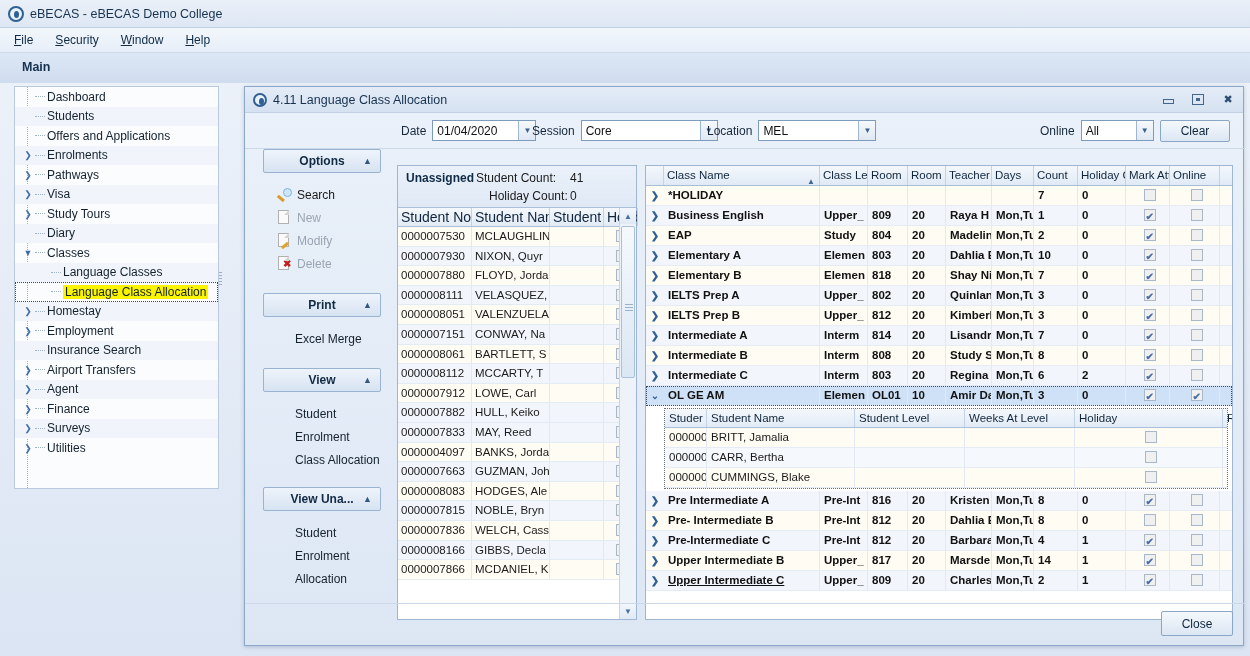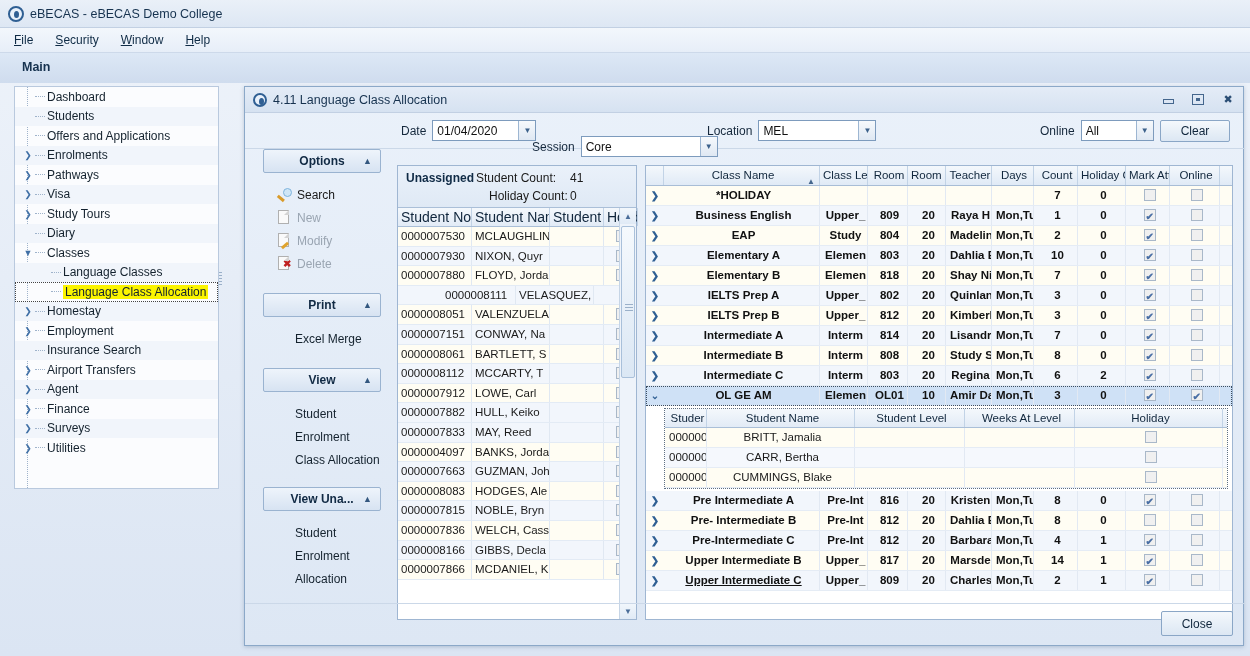--- a/index.html
+++ b/index.html
@@ -286,21 +286,21 @@
     background: linear-gradient(180deg,#f5f9fd 0%,#dbe7f4 100%);
     border: 1px solid #a9c0da; border-radius: 2px;
   }
   .vs-grip { position:absolute; left:3px; top:50%; width:8px; }
   .vs-grip i { display:block; height:1px; background:#9ab0c9; margin:2px 0;}
 
   
   .classgrid {
     position: absolute; left: 400px; top: 78px;
     width: 588px; height: 455px;
-    border: 1px solid #9fb6d2; background: #fff; overflow: hidden; text-align: center;
+    border: 1px solid #9fb6d2; background: #fff; overflow: hidden;
   }
   .cg-head { display: flex; height: 20px;
     background: linear-gradient(180deg,#f4f8fc 0%,#e0eaf6 100%);
     border-bottom: 1px solid #a8bdd6; }
   .cg-head .ch {
     font-size: 11.5px; color: #10263c; padding-left: 3px;
     border-right: 1px solid #c2d3e6; line-height: 19px;
     overflow: hidden; white-space: nowrap; flex: 0 0 auto; position: relative;
   }
   .sort-asc { position:absolute; right:4px; top:6px; font-size:8px; color:#44668d;}
@@ -496,21 +496,21 @@
       <div class="fld" style="left:18px;top:7px;"></div>
 
       <div class="fld" style="left:156px;top:7px;">
         <span class="fld-label">Date</span>
         <span class="combo" style="width:104px;">
           <span class="val">01/04/2020</span>
           <span class="arrow">▼</span>
         </span>
       </div>
 
-      <div class="fld" style="left:287px;top:7px;margin-top:16px;">
+      <div class="fld" style="left:287px;top:7px;">
         <span class="fld-label">Session</span>
         <span class="combo" style="width:137px;">
           <span class="val">Core</span>
           <span class="arrow">▼</span>
         </span>
       </div>
 
       <div class="fld" style="left:462px;top:7px;">
         <span class="fld-label">Location</span>
         <span class="combo" style="width:118px;">
@@ -656,21 +656,21 @@
           </div>
           <div class="ua-row">
             <div class="ua-cell" style="width: 74px;">0000007880</div>
             <div class="ua-cell" style="width: 78px;">FLOYD, Jorda</div>
             <div class="ua-cell" style="width: 54px;"></div>
             <div class="ua-cell cb-wrap" style="width: 34px;">
               <span class="cb"></span>
             </div>
           </div>
           <div class="ua-row alt">
-            <div class="ua-cell" style="width: 74px; margin-left: 44px;">0000008111</div>
+            <div class="ua-cell" style="width: 74px;">0000008111</div>
             <div class="ua-cell" style="width: 78px;">VELASQUEZ,</div>
             <div class="ua-cell" style="width: 54px;"></div>
             <div class="ua-cell cb-wrap" style="width: 34px;">
               <span class="cb"></span>
             </div>
           </div>
           <div class="ua-row">
             <div class="ua-cell" style="width: 74px;">0000008051</div>
             <div class="ua-cell" style="width: 78px;">VALENZUELA</div>
             <div class="ua-cell" style="width: 54px;"></div>

